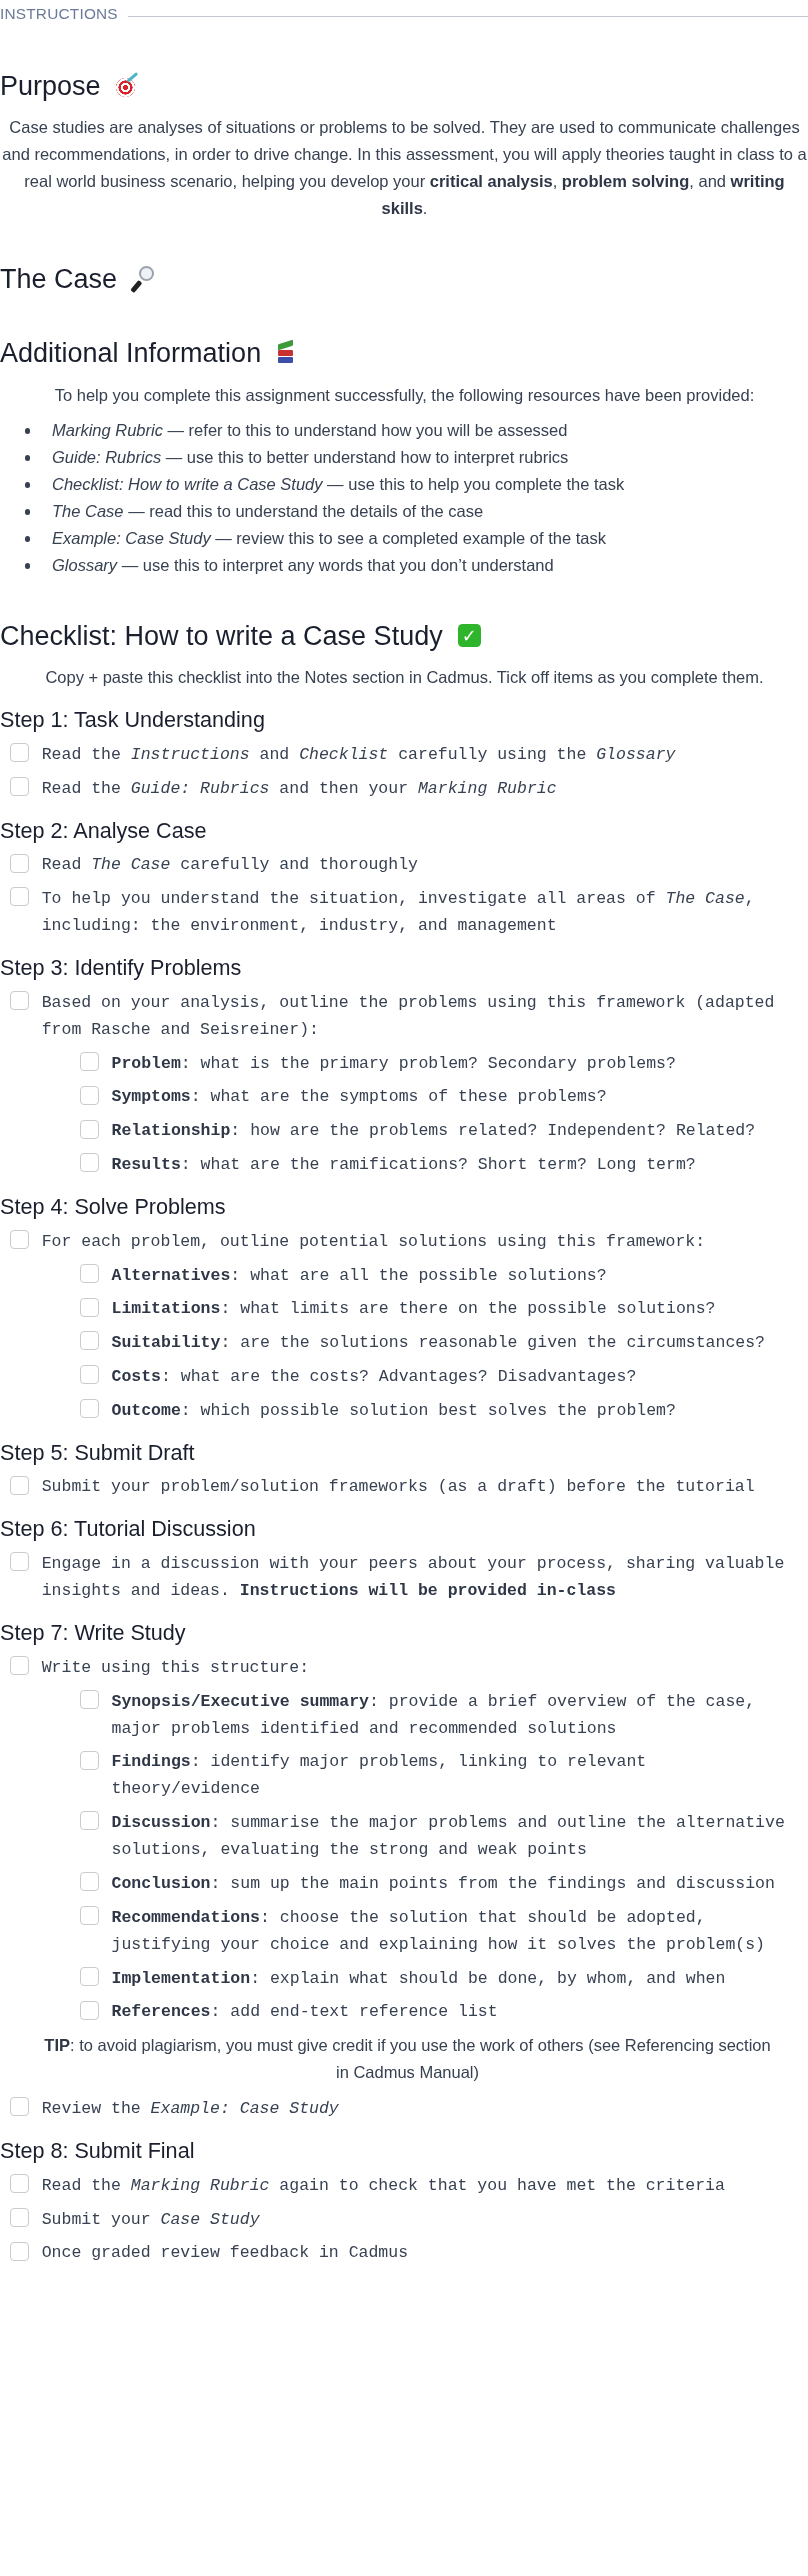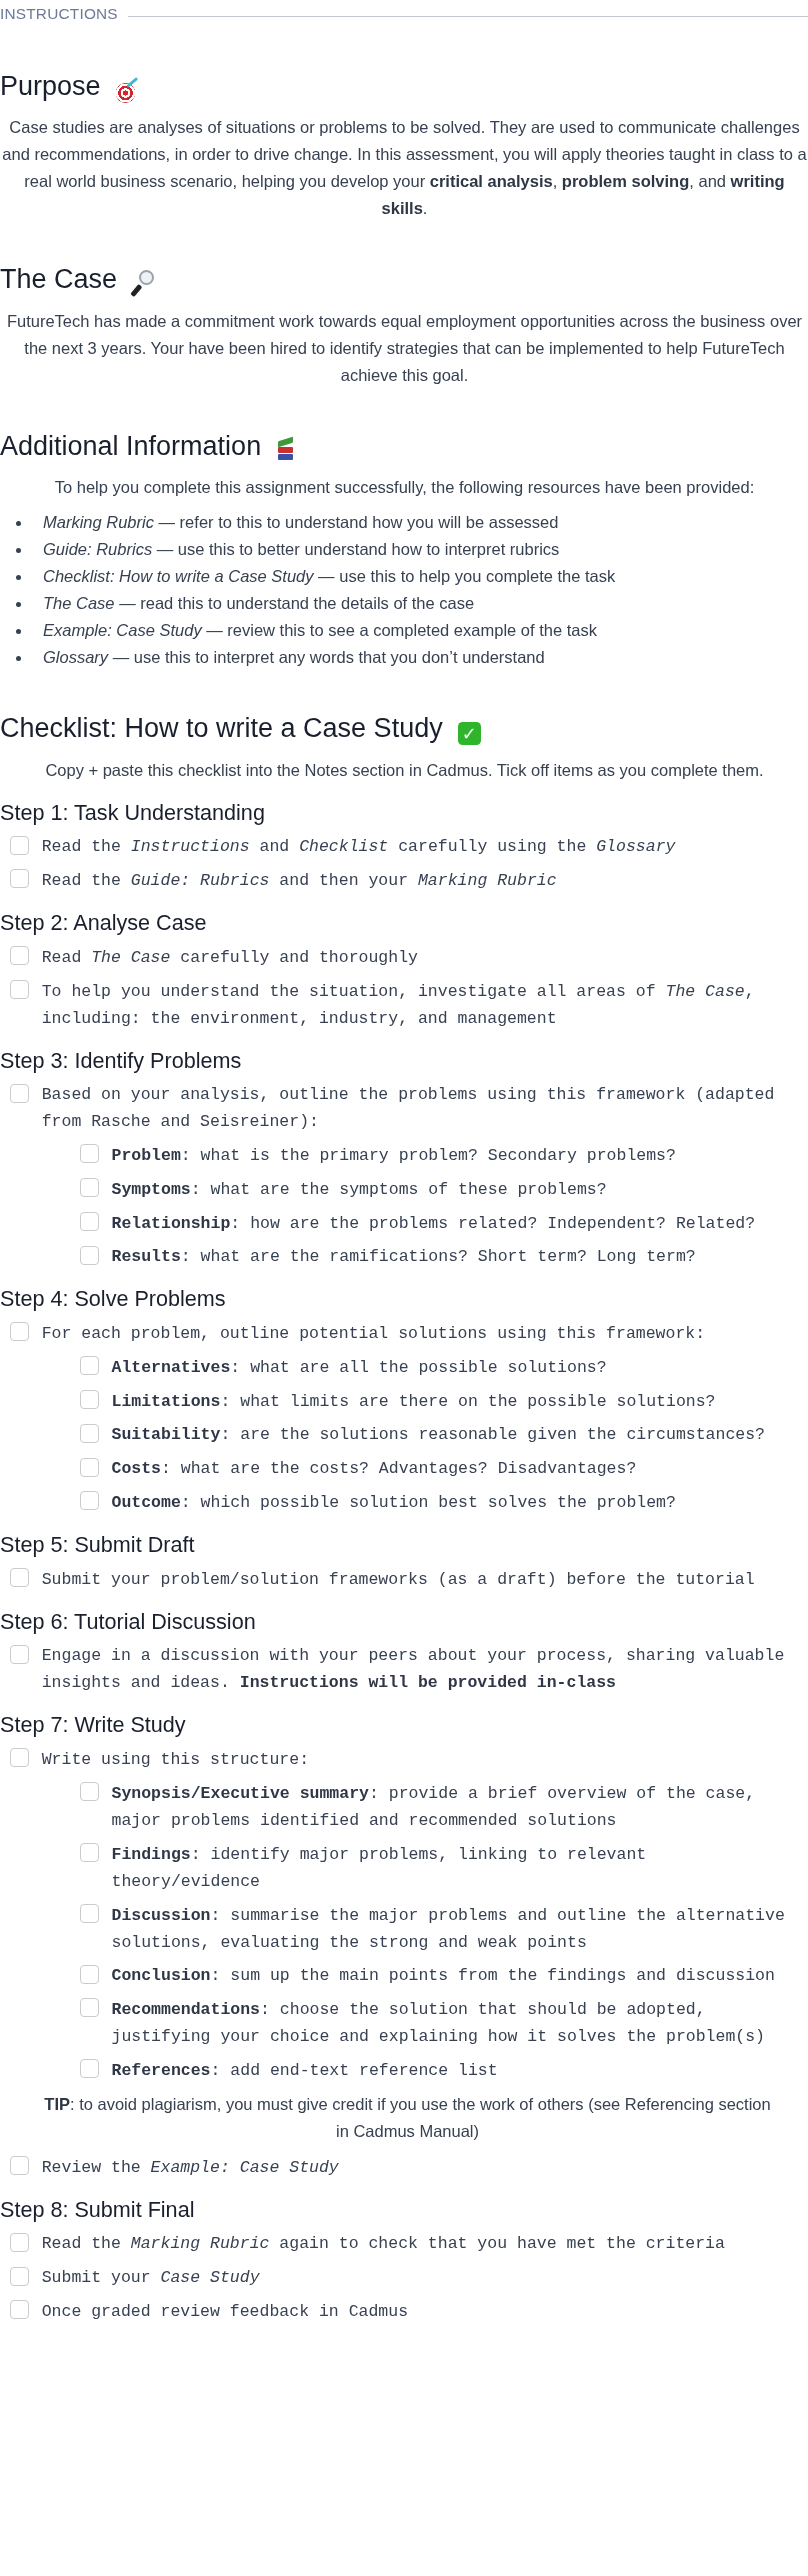--- a/index.html
+++ b/index.html
@@ -14,34 +14,34 @@
   .section-header {
     display: flex; align-items: center; height: 26px; margin: 0;
   }
   .section-label {
     font-size: 15.4px; letter-spacing: 0.2px; color: #6b7a99; white-space: nowrap;
   }
   .section-rule { flex: 1; height: 1.7px; background: #c3c7cf; margin-left: 10.2px; margin-top: 6.8px; }
 
   h2 {
     font-size: 27px; font-weight: 500; color: #1a1f2e; margin: 0; line-height: 34px;
-    display: flex; align-items: flex-end;
+    display: flex; align-items: center;
   }
   h2 .emoji { margin-left: 15px; font-size: 24px; line-height: 1; display: inline-flex; }
   h3 {
     font-size: 21.6px; font-weight: 500; color: #1a1f2e; margin: 0; line-height: 30px;
   }
   p { margin: 0; text-align: center; }
   .para { line-height: 27px; }
   .mt-purpose { margin-top: 43px; }
   .mt-para { margin-top: 11.4px; }
   .mt-h2 { margin-top: 40px; }
   .mt-h3 { margin-top: 14px; }
 
-  ul.bullets { list-style: none; margin: 8px 0 0 3px; padding: 0; }
+  ul.bullets { list-style: none; margin: 8px 0 0 12px; padding: 0; }
   ul.bullets li { position: relative; padding-left: 40px; line-height: 27px; }
   ul.bullets li::before {
     content: ""; position: absolute; left: 12.5px; top: 11.4px; width: 5.7px; height: 5.7px;
     border-radius: 50%; background: #374151;
   }
 
   .checklist { margin: 5.7px 0 0 0; padding: 0; }
   .check-item {
     display: flex; align-items: flex-start; position: relative;
     margin-bottom: 6.8px; line-height: 27px;
@@ -116,21 +116,20 @@
   <section>
     <h2 class="mt-h2">
       <span>The Case</span>
       <span class="emoji">
         <span class="magnifier">
             <span class="lens"></span>
             <span class="handle"></span>
           </span>
       </span>
     </h2>
-    <p class="para mt-para"><span>FutureTech has made a commitment work towards equal employment opportunities across the business over the next 3 years. Your have been hired to identify strategies that can be implemented to help FutureTech achieve this goal.</span></p>
   </section>
 
   <section>
     <h2 class="mt-h2">
       <span>Additional Information</span>
       <span class="emoji">
         <span class="books">
             <span class="bk b1"></span>
             <span class="bk b2"></span>
             <span class="bk b3"></span>
@@ -277,20 +276,24 @@
             <div class="check-item level-1">
               <span class="box" role="checkbox" aria-checked="false"></span>
               <span class="text"><b>Conclusion</b><span>: sum up the main points from the findings and discussion</span></span>
             </div>
             <div class="check-item level-1">
               <span class="box" role="checkbox" aria-checked="false"></span>
               <span class="text"><b>Recommendations</b><span>: choose the solution that should be adopted, justifying your choice and explaining how it solves the problem(s)</span></span>
             </div>
             <div class="check-item level-1">
               <span class="box" role="checkbox" aria-checked="false"></span>
+              <span class="text"><b>Implementation</b><span>: explain what should be done, by whom, and when</span></span>
+            </div>
+            <div class="check-item level-1">
+              <span class="box" role="checkbox" aria-checked="false"></span>
               <span class="text"><b>References</b><span>: add end-text reference list</span></span>
             </div>
             <div class="tip"><b>TIP</b><span>: to avoid plagiarism, you must give credit if you use the work of others (see Referencing section in Cadmus Manual)</span></div>
             <div class="check-item level-0">
               <span class="box" role="checkbox" aria-checked="false"></span>
               <span class="text"><span>Review the </span><i>Example: Case Study</i></span>
             </div>
           </div>
         </div>
         <div>

